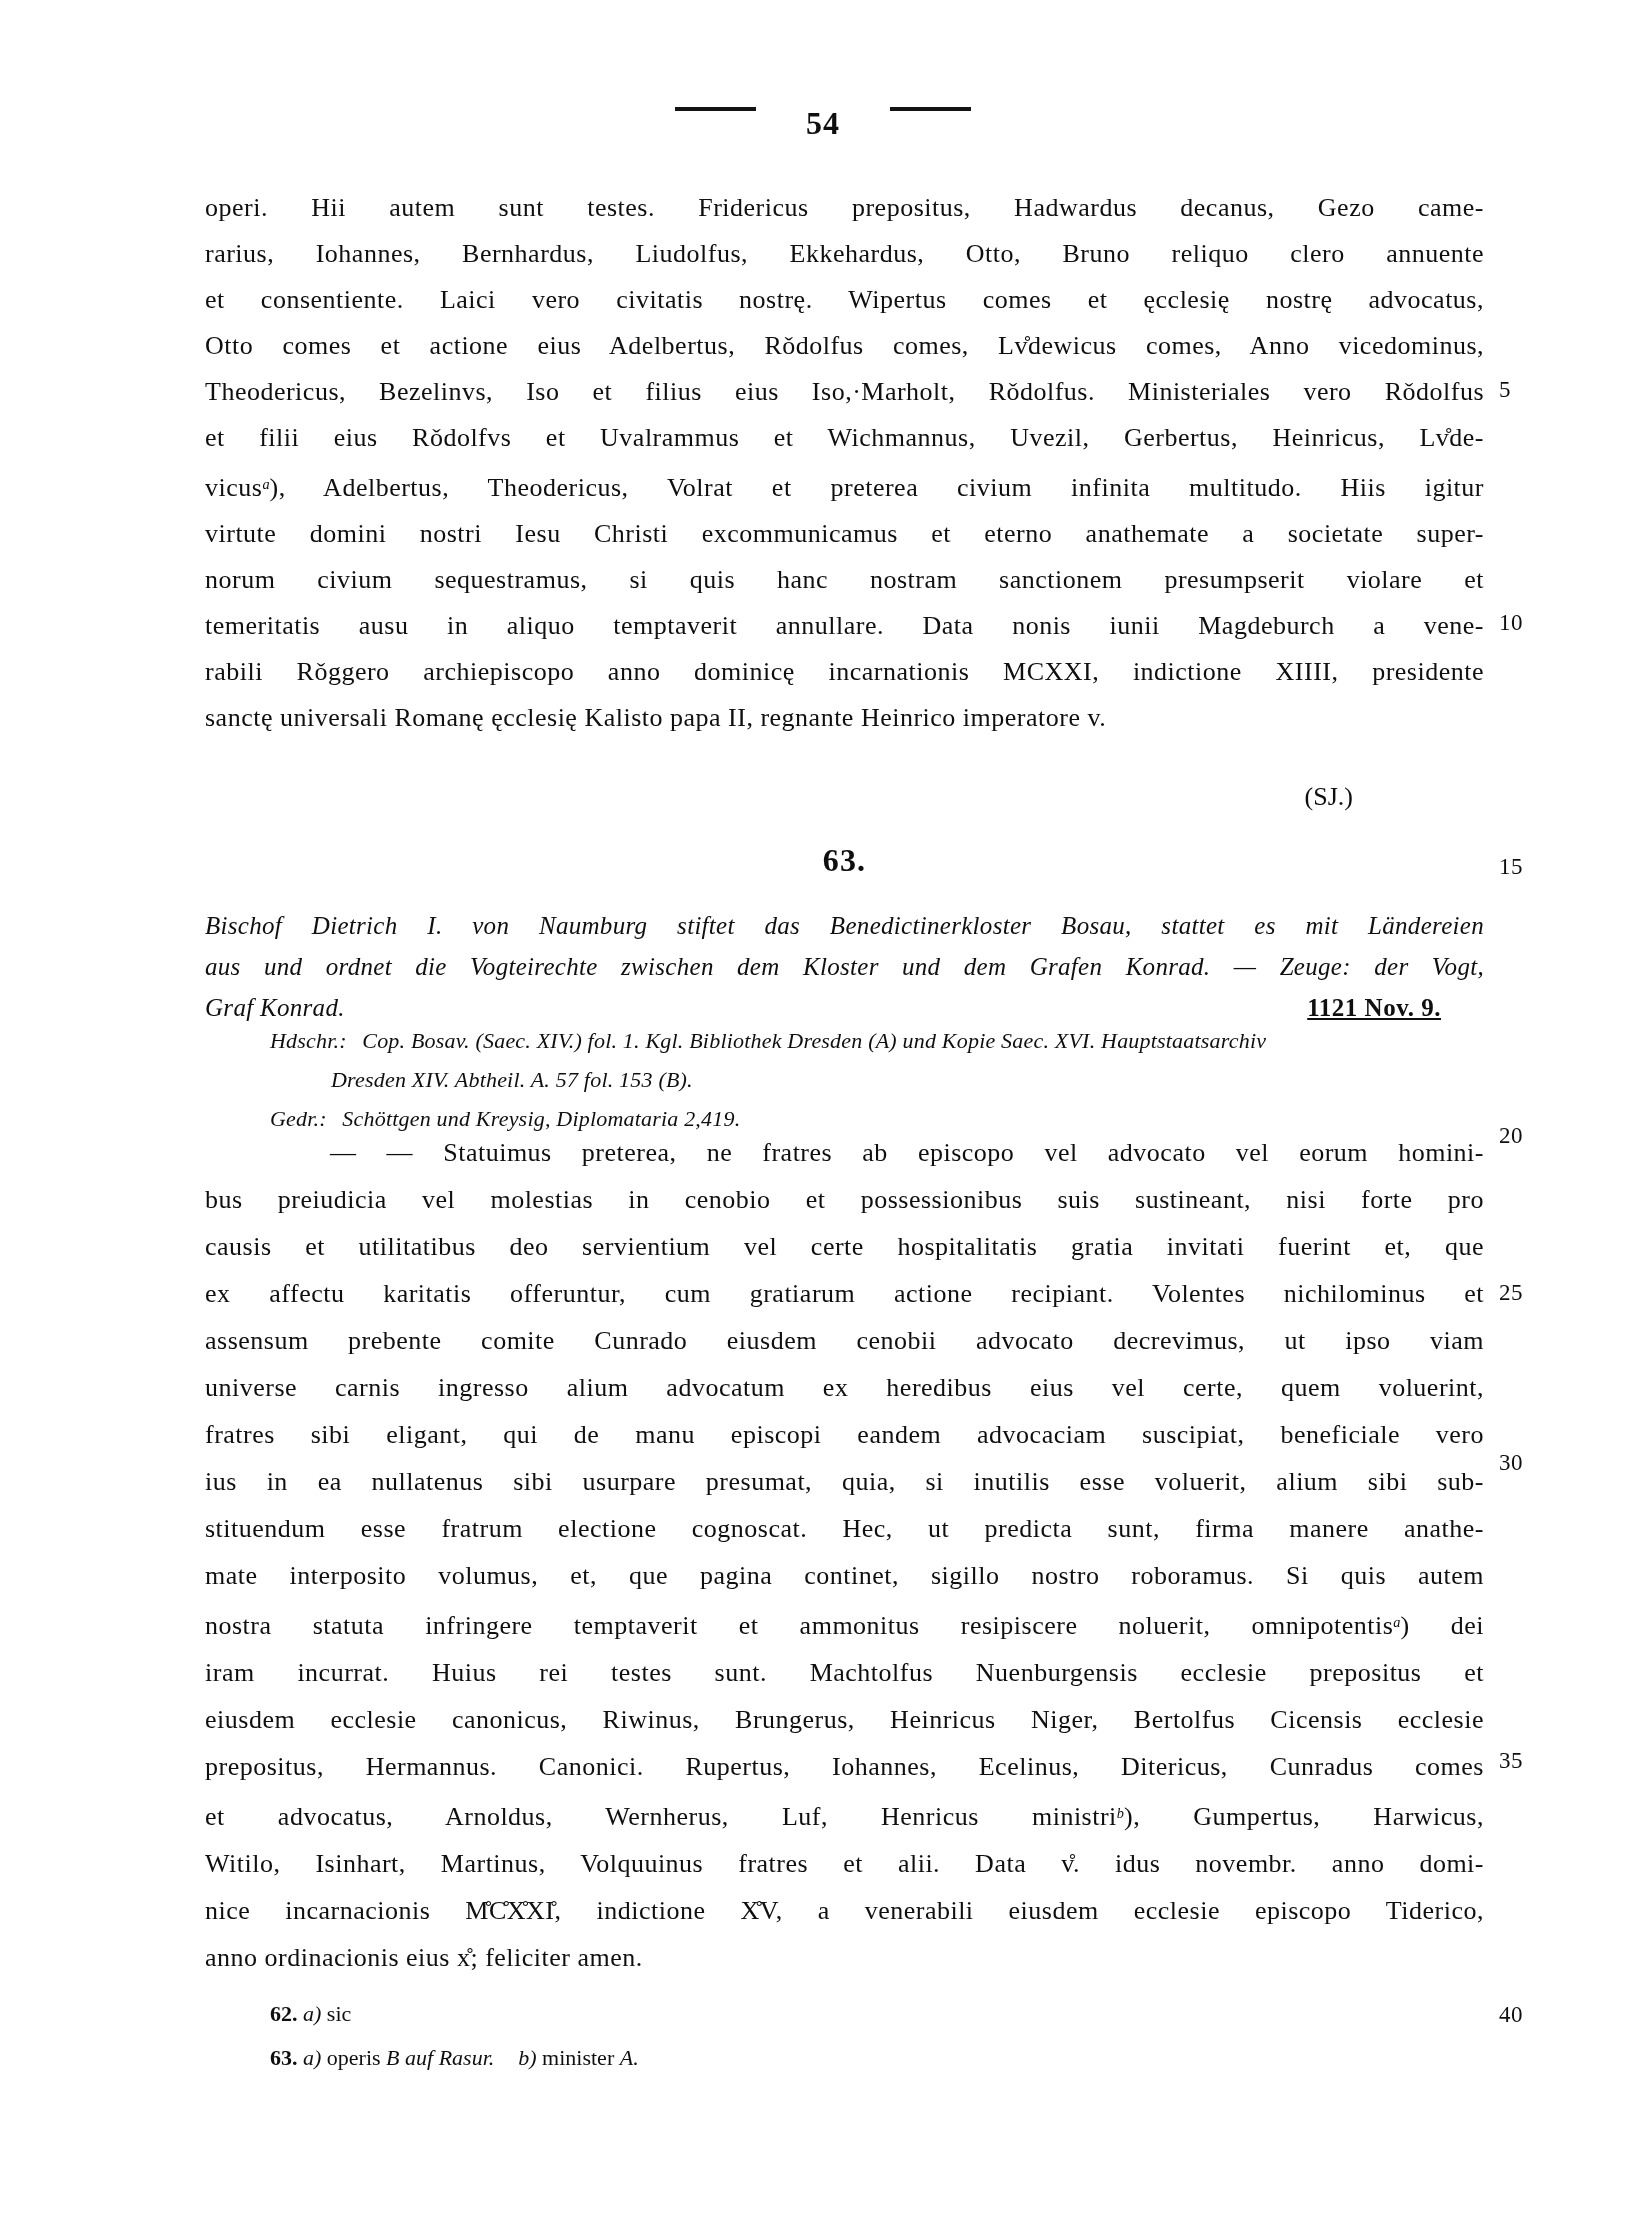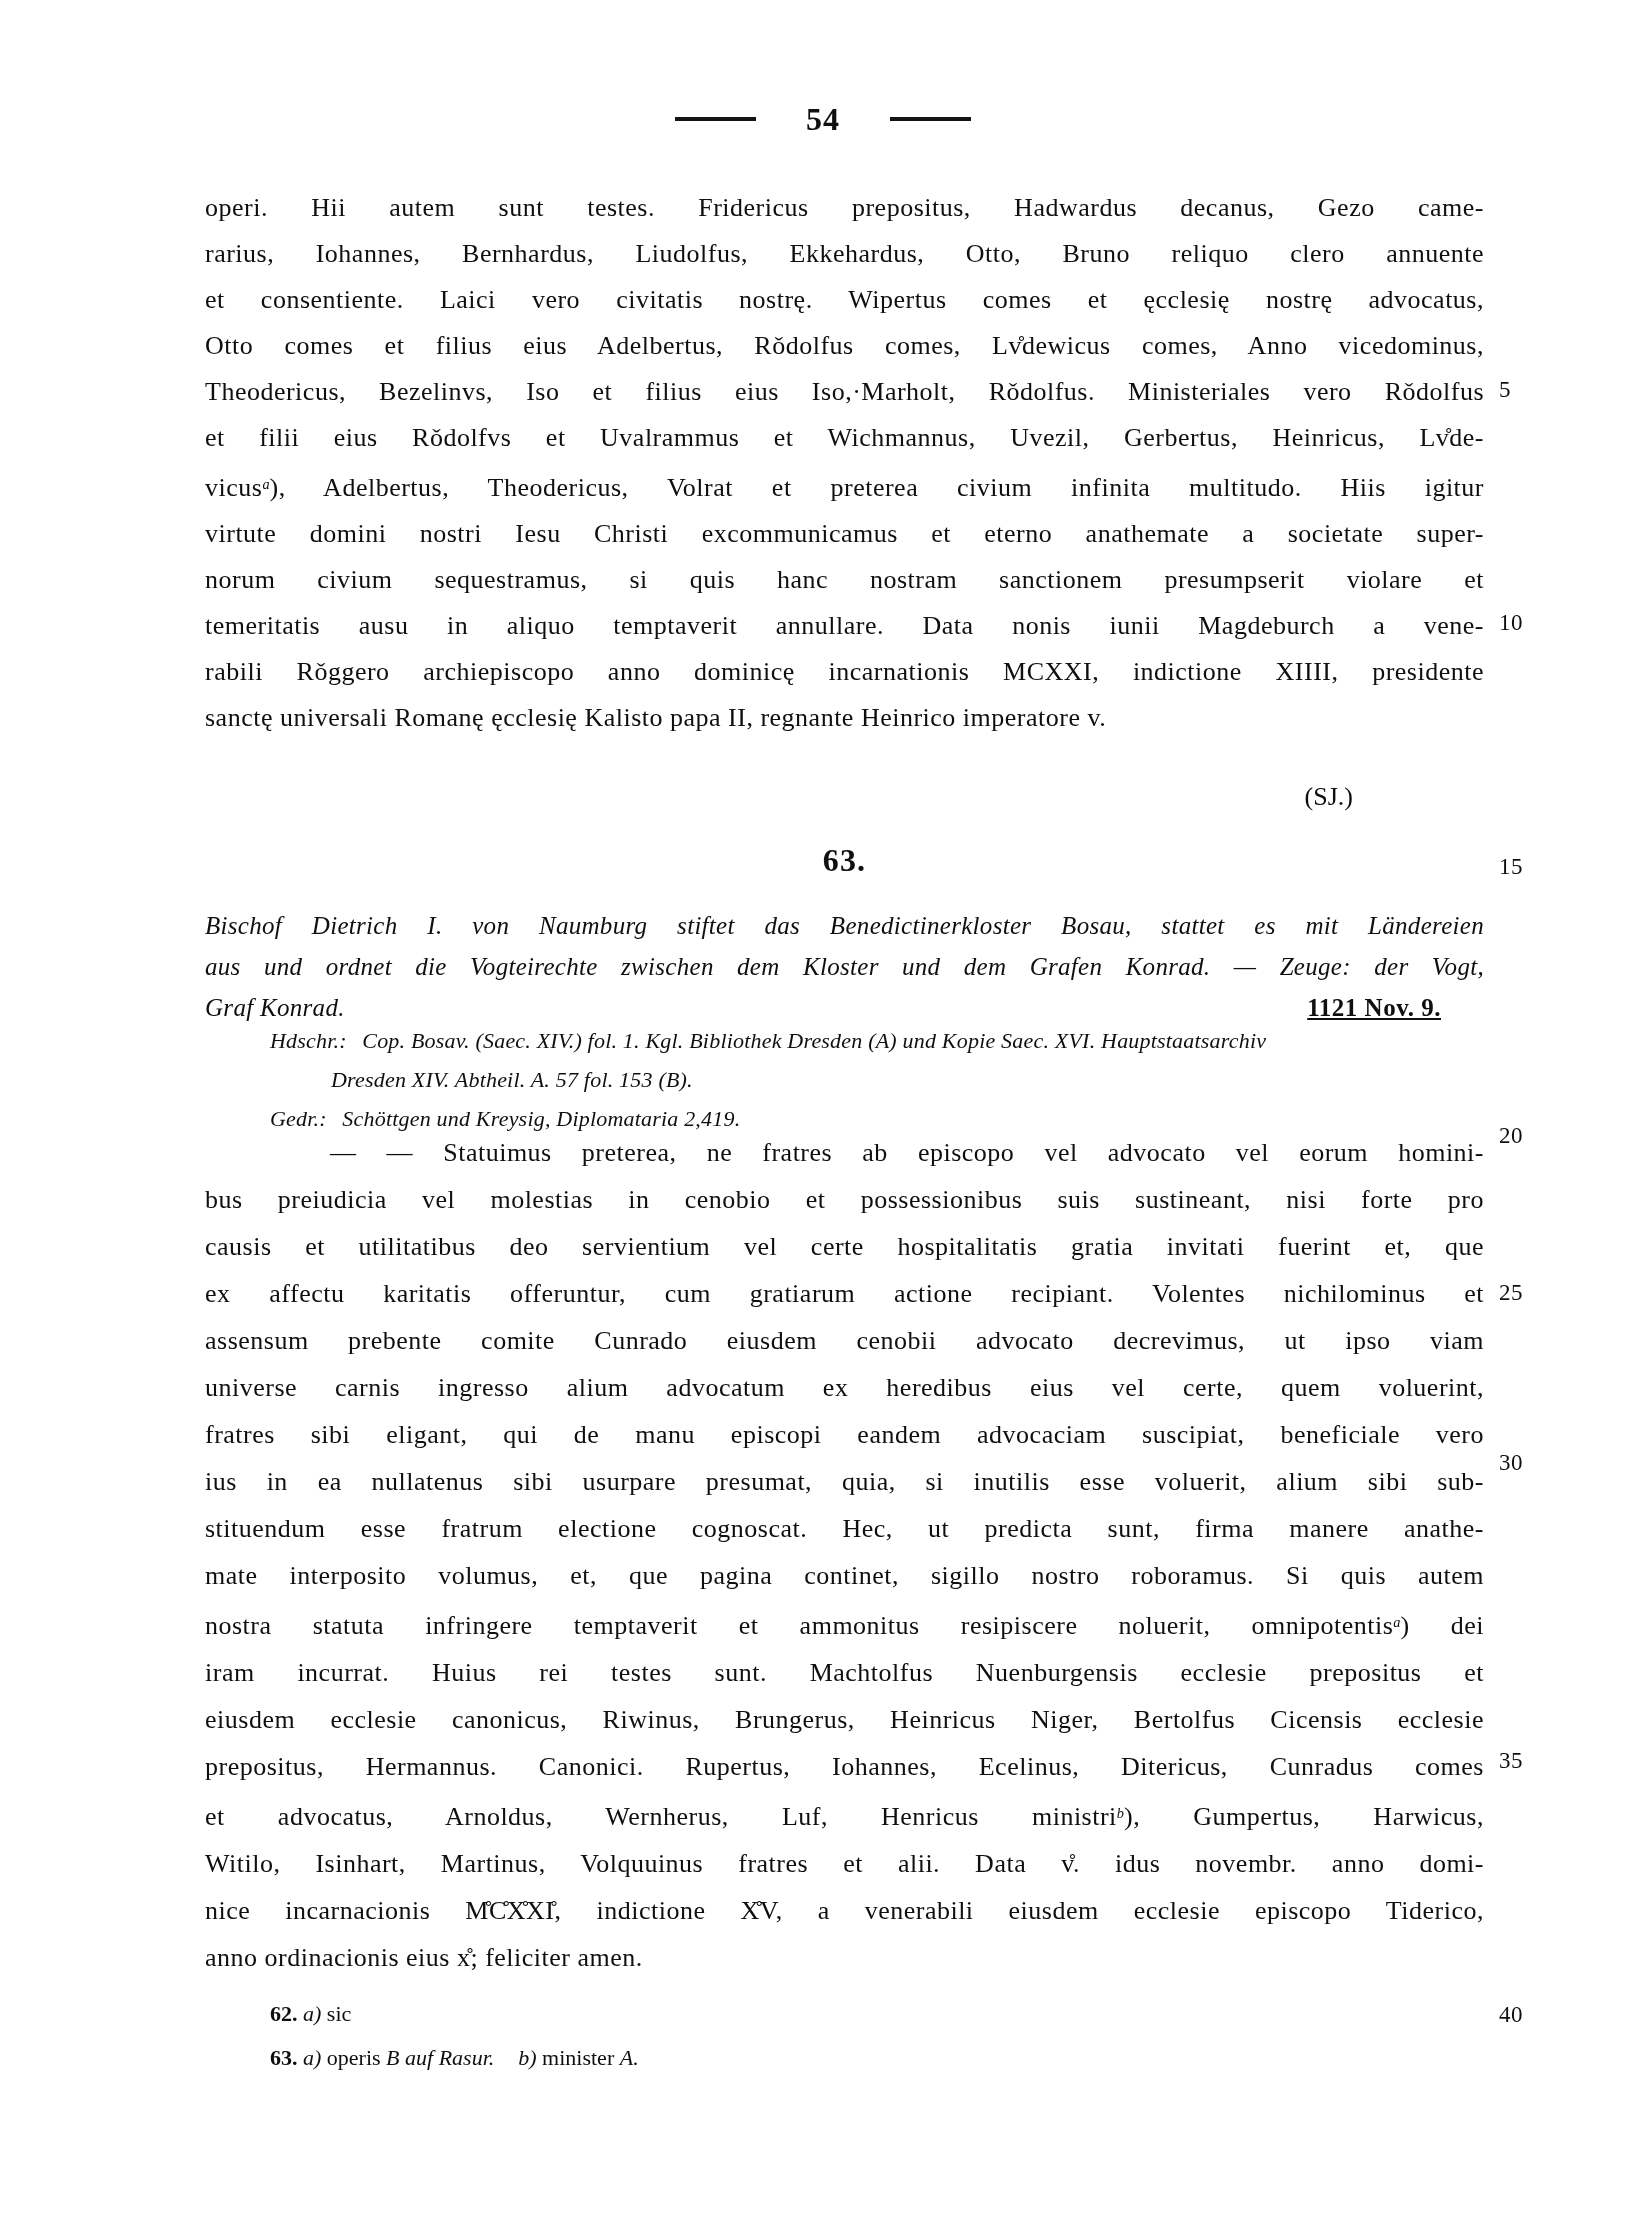--- a/index.html
+++ b/index.html
@@ -5,21 +5,21 @@
   html,body{margin:0;padding:0;}
   body{
     width:1646px;height:2239px;background:#ffffff;position:relative;
     font-family:"Liberation Serif","DejaVu Serif",serif;color:#0f0f0f;
     -webkit-font-smoothing:antialiased;
   }
   .page{position:absolute;inset:0;overflow:hidden;}
 
   
   .pagehead{position:absolute;top:103px;left:0;width:1646px;text-align:center;}
-  .pagehead .inner{display:inline-flex;align-items:center;gap:50px;}
+  .pagehead .inner{display:inline-flex;gap:50px;}
   .rule{display:inline-block;width:81px;height:4.4px;background:#141414;}
   .pagenum{font-size:32px;font-weight:700;letter-spacing:1.1px;line-height:1;}
 
   
   .textblock{position:absolute;left:205px;width:1279px;font-size:26px;letter-spacing:0.5px;}
   .c62{top:185px;line-height:46px;}
   .c63{top:1129px;line-height:47px;}
   .bl{text-align:left;white-space:normal;}
   .j{text-align:justify;text-align-last:justify;}
   .indent1{text-indent:125px;}
@@ -65,21 +65,21 @@
       <span class="rule"></span>
       <span class="pagenum">54</span>
       <span class="rule"></span>
     </span>
   </header>
 
   <section class="textblock c62">
     <div class="bl j">operi. Hii autem sunt testes. Fridericus prepositus, Hadwardus decanus, Gezo came-</div>
     <div class="bl j">rarius, Iohannes, Bernhardus, Liudolfus, Ekkehardus, Otto, Bruno reliquo clero annuente</div>
     <div class="bl j">et consentiente. Laici vero civitatis nostrę. Wipertus comes et ęcclesię nostrę advocatus,</div>
-    <div class="bl j">Otto comes et filius eius Adelbertus, Rǒdolfus comes, Lv̊dewicus comes, Anno vicedominus,</div>
+    <div class="bl j">Otto comes et actione eius Adelbertus, Rǒdolfus comes, Lv̊dewicus comes, Anno vicedominus,</div>
     <div class="bl j">Theodericus, Bezelinvs, Iso et filius eius Iso,·Marholt, Rǒdolfus. Ministeriales vero Rǒdolfus</div>
     <div class="bl j">et filii eius Rǒdolfvs et Uvalrammus et Wichmannus, Uvezil, Gerbertus, Heinricus, Lv̊de-</div>
     <div class="bl j"><span>vicus</span><span class="sup">a</span><span>), Adelbertus, Theodericus, Volrat et preterea civium infinita multitudo. Hiis igitur</span></div>
     <div class="bl j">virtute domini nostri Iesu Christi excommunicamus et eterno anathemate a societate super-</div>
     <div class="bl j">norum civium sequestramus, si quis hanc nostram sanctionem presumpserit violare et</div>
     <div class="bl j">temeritatis ausu in aliquo temptaverit annullare. Data nonis iunii Magdeburch a vene-</div>
     <div class="bl j">rabili Rǒggero archiepiscopo anno dominicę incarnationis MCXXI, indictione XIIII, presidente</div>
     <div class="bl">sanctę universali Romanę ęcclesię Kalisto papa II, regnante Heinrico imperatore v.</div>
   </section>
 

